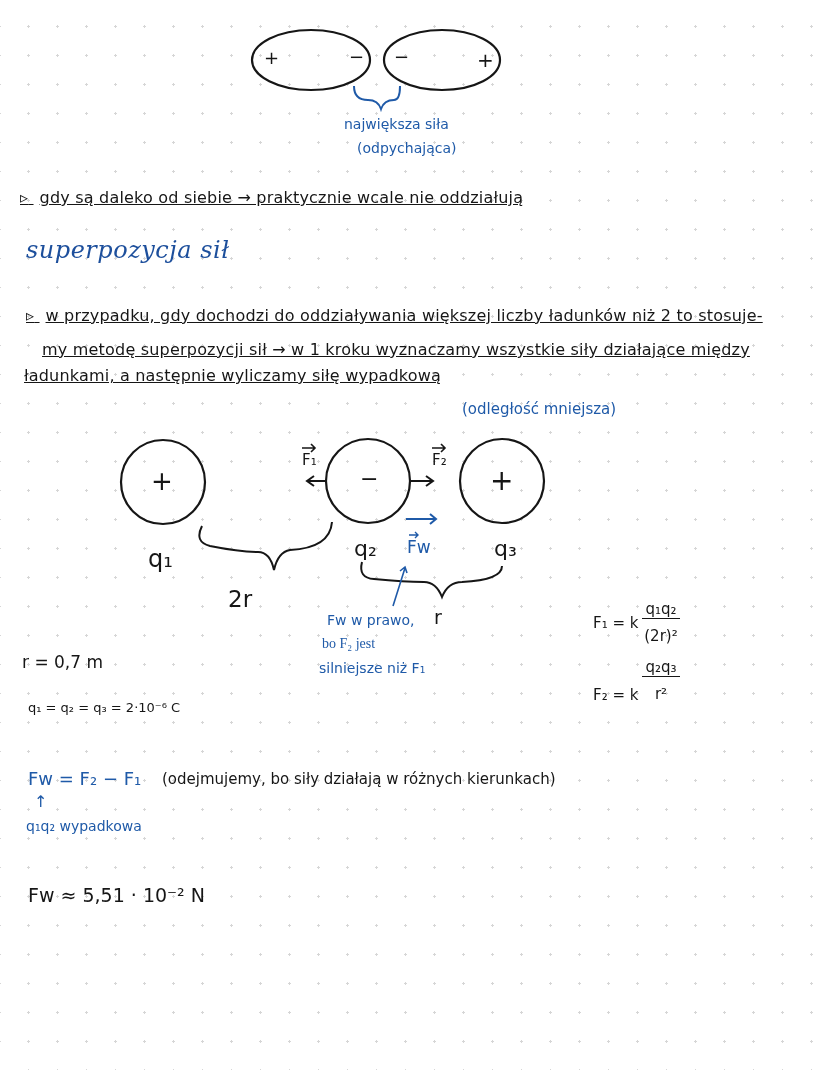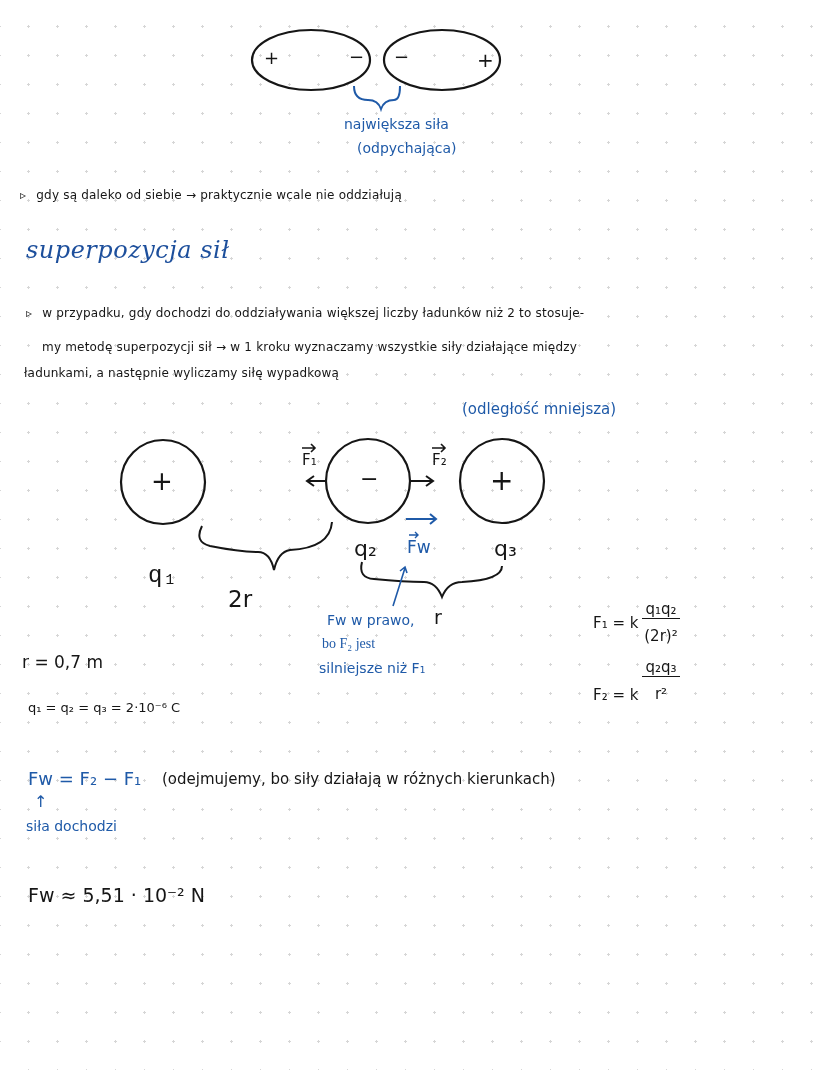--- a/index.html
+++ b/index.html
@@ -12,21 +12,21 @@
     font-family: "DejaVu Sans", sans-serif;
     color: #1a1a1a;
   }
   .hw { position: absolute; white-space: nowrap; font-family: "DejaVu Sans", sans-serif; }
   .ink { color: #161616; }
   .blue { color: #1f5aa8; }
   .title {
     font-family: "DejaVu Serif", serif; font-style: italic; font-size: 24px;
     color: #1d4f9c; letter-spacing: 0.5px;
   }
-  .body-text { font-size: 12px; letter-spacing: 0.2px; }
+  .body-text { font-size: 16px; letter-spacing: 0.2px; text-decoration: underline; }
   .small-blue { font-size: 14px; }
   svg.drawing { position: absolute; left: 0; top: 0; }
   .frac { display: inline-flex; flex-direction: column; align-items: center; vertical-align: middle; margin-left: 4px; gap: 8px; }
   .frac .num { border-bottom: 1.5px solid #161616; padding: 0 3px; line-height: 1.2; }
   .frac .den { line-height: 1.25; }
 </style>
 </head>
 <body>
 
 <svg class="drawing" width="828" height="1070" viewBox="0 0 828 1070">
@@ -80,21 +80,21 @@
 <div class="hw ink body-text" style="left:42px;top:340px;">my metodę superpozycji sił → w 1 kroku wyznaczamy wszystkie siły działające między</div>
 <div class="hw ink body-text" style="left:24px;top:366px;">ładunkami, a następnie wyliczamy siłę wypadkową</div>
 
 <div class="hw blue small-blue" style="left:462px;top:400px;font-size:15px;">(odległość mniejsza)</div>
 <div class="hw ink" style="left:151px;top:466px;font-size:26px;">+</div>
 <div class="hw ink" style="left:360px;top:466px;font-size:22px;">−</div>
 <div class="hw ink" style="left:490px;top:464px;font-size:28px;">+</div>
 <div class="hw ink" style="left:302px;top:451px;font-size:15px;">F₁</div>
 <div class="hw ink" style="left:432px;top:451px;font-size:15px;">F₂</div>
 <div class="hw blue" style="left:407px;top:537px;font-size:17px;">Fw</div>
-<div class="hw ink" style="left:148px;top:562px;font-size:24px;font-family:Liberation Mono, monospace;">q₁</div>
+<div class="hw ink" style="left:148px;top:545px;font-size:24px;">q₁</div>
 <div class="hw ink" style="left:354px;top:536px;font-size:22px;">q₂</div>
 <div class="hw ink" style="left:494px;top:536px;font-size:22px;">q₃</div>
 <div class="hw ink" style="left:228px;top:586px;font-size:23px;">2r</div>
 <div class="hw ink" style="left:434px;top:606px;font-size:19px;">r</div>
 <div class="hw blue small-blue" style="left:327px;top:612px;">Fw w prawo,</div>
 <div class="hw blue small-blue" style="left:322px;top:636px;font-family:Liberation Serif, serif;">bo F₂ jest</div>
 <div class="hw blue small-blue" style="left:319px;top:660px;">silniejsze niż F₁</div>
 
 <div class="hw ink" style="left:593px;top:600px;font-size:15px;display:flex;align-items:center;">
   <span>F₁ = k</span>
@@ -110,15 +110,15 @@
     <span class="den">r²</span>
   </span>
 </div>
 
 <div class="hw ink" style="left:22px;top:652px;font-size:17px;">r = 0,7 m</div>
 <div class="hw ink" style="left:28px;top:700px;font-size:13px;">q₁ = q₂ = q₃ = 2·10⁻⁶ C</div>
 
 <div class="hw blue" style="left:28px;top:768px;font-size:18px;">Fw = F₂ − F₁</div>
 <div class="hw ink" style="left:162px;top:770px;font-size:15px;">(odejmujemy, bo siły działają w różnych kierunkach)</div>
 <div class="hw blue" style="left:34px;top:792px;font-size:16px;">↑</div>
-<div class="hw blue small-blue" style="left:26px;top:818px;">siła dochodzi</div>
+<div class="hw blue small-blue" style="left:26px;top:818px;">q₁q₂ wypadkowa</div>
 
 <div class="hw ink" style="left:28px;top:884px;font-size:19px;">Fw ≈ 5,51 · 10⁻² N</div>
 
 </body></html>

